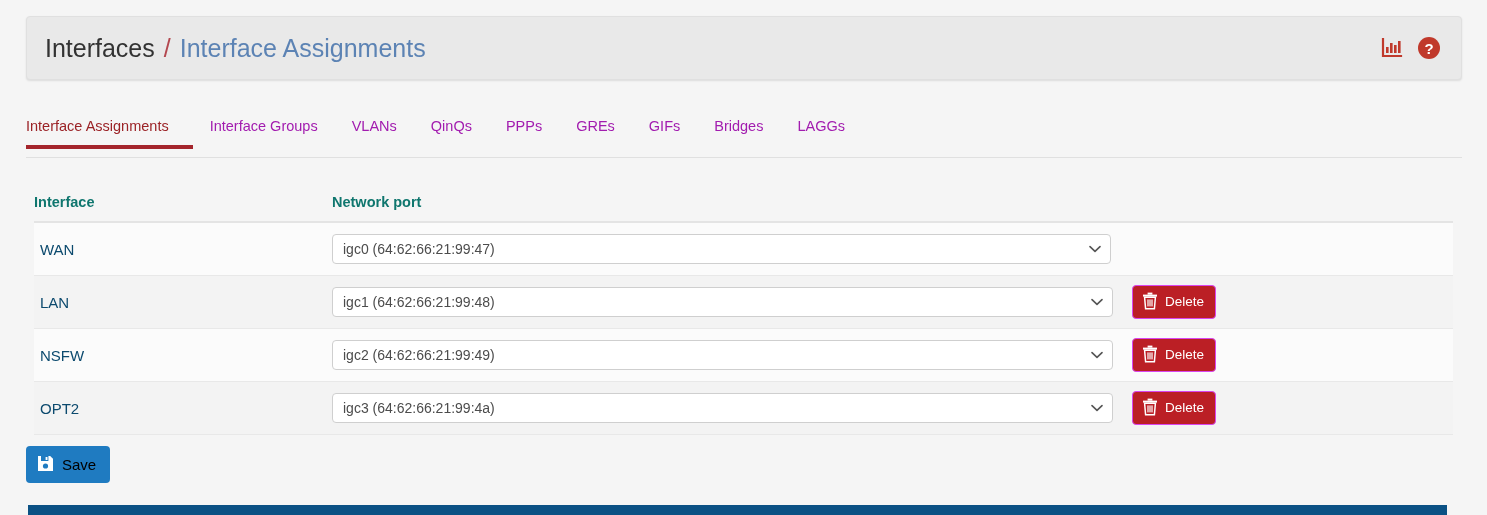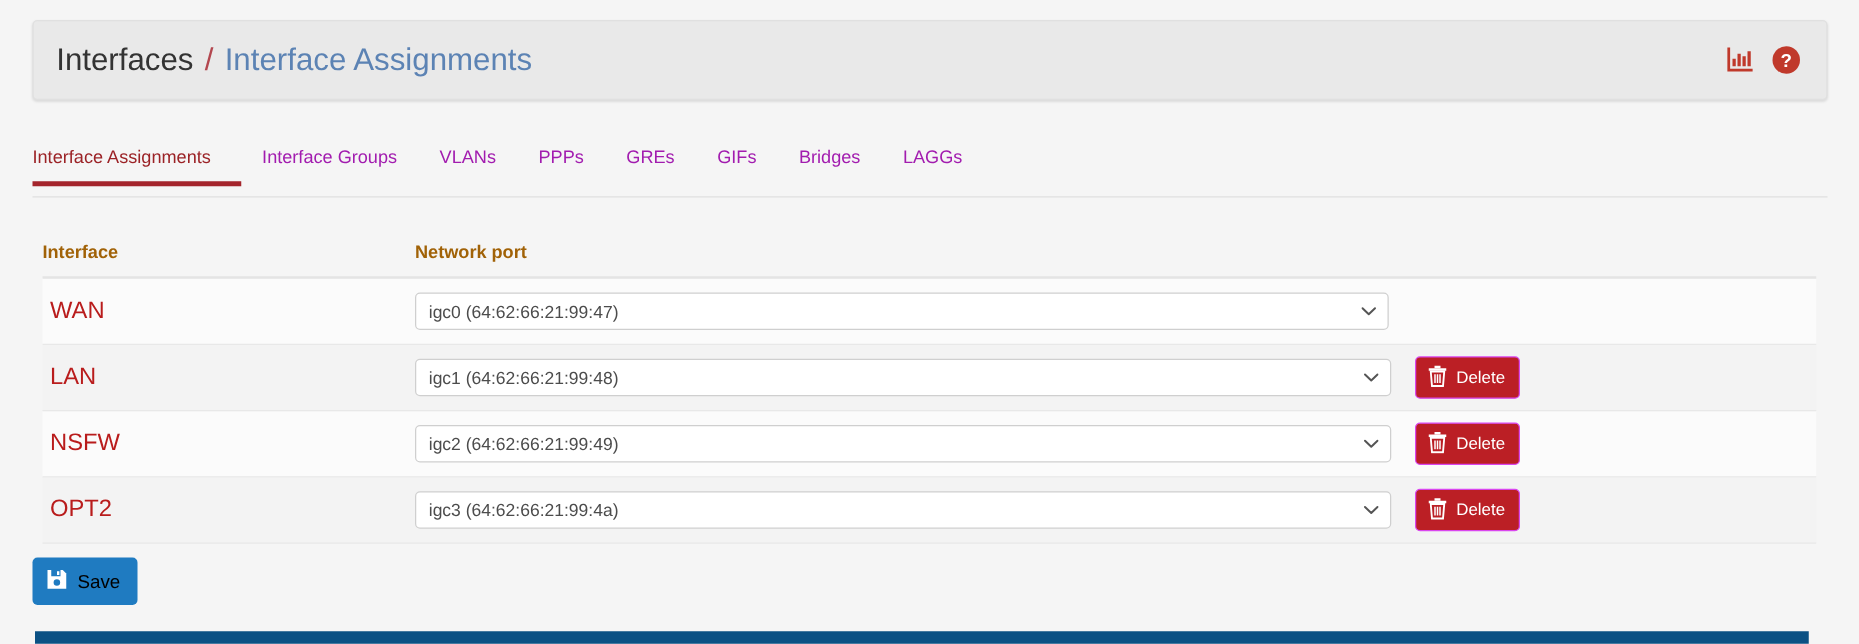--- a/index.html
+++ b/index.html
@@ -109,40 +109,40 @@
   }
   table.assign {
     width: 100%;
     border-collapse: collapse;
     table-layout: fixed;
   }
   table.assign th {
     text-align: left;
     font-size: 14.5px;
     font-weight: bold;
-    color: #a16207;
+    color: #0f766e;
     padding: 4px 0 11px 0;
     border-bottom: 2px solid #e4e4e4;
   }
   th.col-iface { width: 298px; padding-left: 2px; }
   th.col-port  { width: 800px; padding-left: 2px; }
   th.col-act   { width: auto; }
 
   table.assign td {
     border-bottom: 1px solid #e8e8e8;
     vertical-align: middle;
     padding: 0;
     height: 52px;
   }
   tr.row-odd  td { background: #fbfbfb; }
   tr.row-even td { background: #f3f3f3; }
 
   .iface-link {
-    color: #b91c1c;
-    font-size: 19px;
+    color: #0c4a6e;
+    font-size: 15px;
     text-decoration: none;
     padding-left: 6px;
     cursor: pointer;
   }
 
   .port-cell { padding-left: 2px; }
 
   .sel {
     position: relative;
     display: block;
@@ -247,20 +247,21 @@
         <text x="12" y="17.5" text-anchor="middle" font-family="'Liberation Sans', sans-serif" font-size="15" font-weight="bold" fill="#ffffff">?</text>
       </svg>
     </span>
   </div>
 </div>
 
 <div class="tab-bar">
   <div class="tab first active"><span>Interface Assignments</span></div>
   <div class="tab"><span>Interface Groups</span></div>
   <div class="tab"><span>VLANs</span></div>
+  <div class="tab"><span>QinQs</span></div>
   <div class="tab"><span>PPPs</span></div>
   <div class="tab"><span>GREs</span></div>
   <div class="tab"><span>GIFs</span></div>
   <div class="tab"><span>Bridges</span></div>
   <div class="tab"><span>LAGGs</span></div>
 </div>
 
 <div class="table-wrap">
   <table class="assign">
     <thead>

